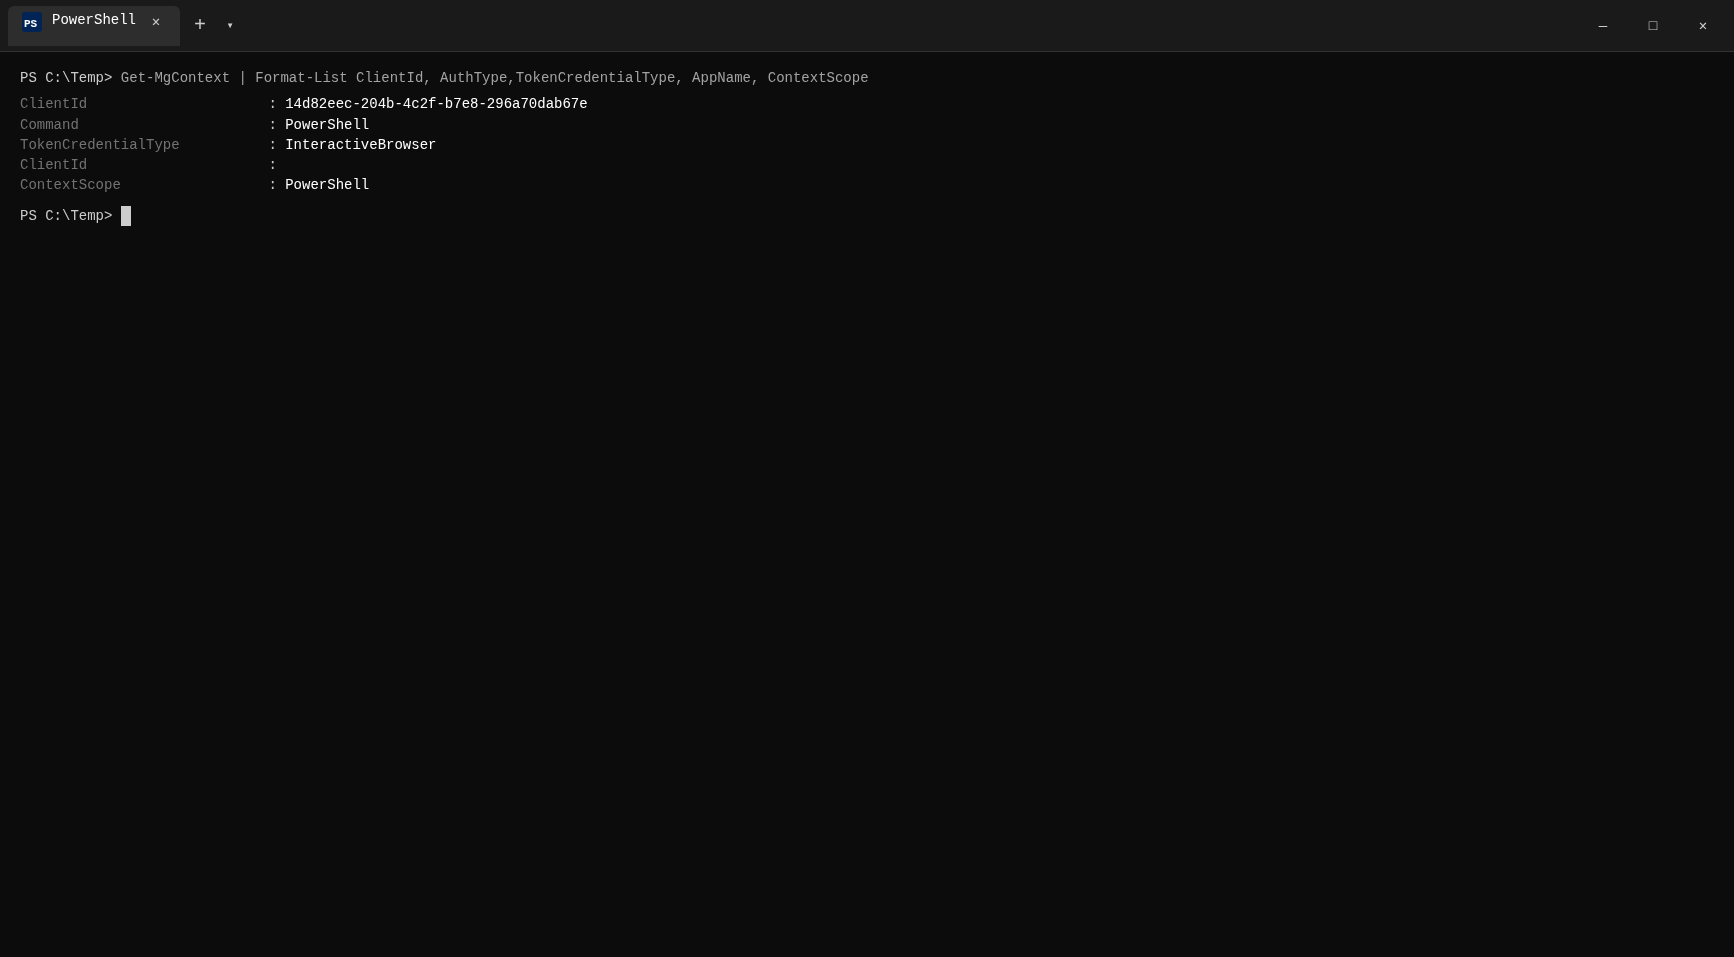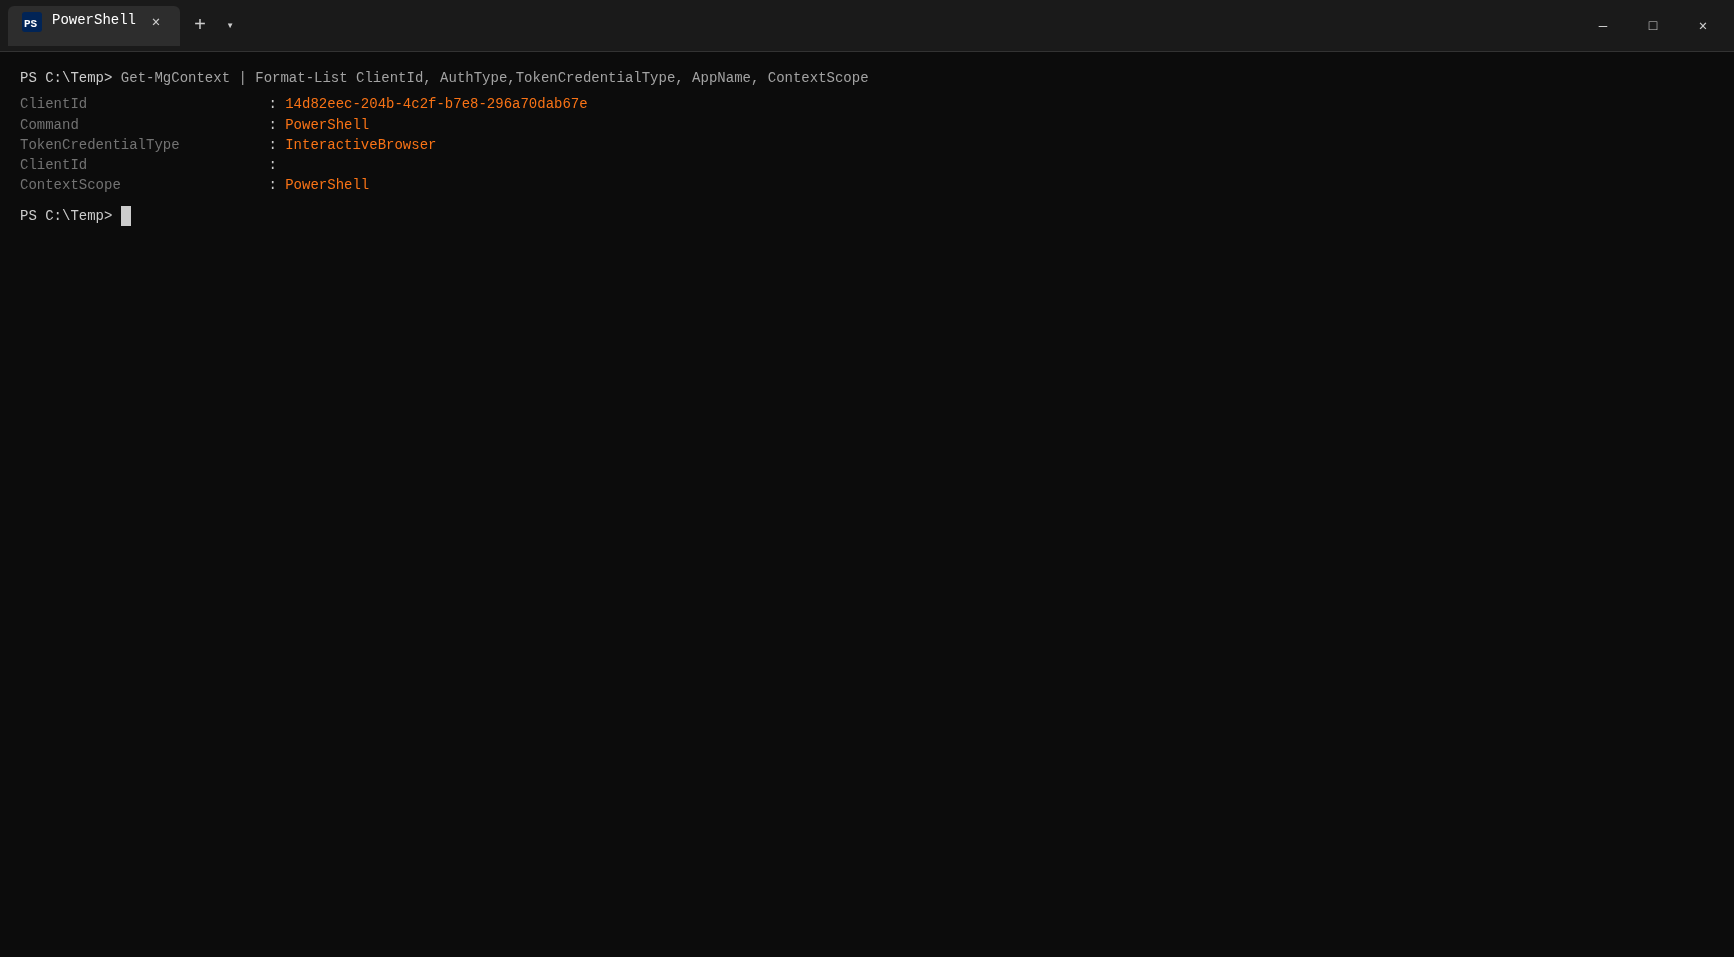--- a/index.html
+++ b/index.html
@@ -157,21 +157,21 @@
       display: inline-block;
     }
 
     .separator {
       color: #cccccc;
       display: inline-block;
       min-width: 24px;
     }
 
     .value {
-      color: #f97316;
+      color: #ffffff;
       display: inline-block;
       font-family: Liberation Mono, monospace;
     }
 
     .cursor-line {
       display: flex;
       align-items: center;
       margin-top: 8px;
       white-space: pre;
     }

